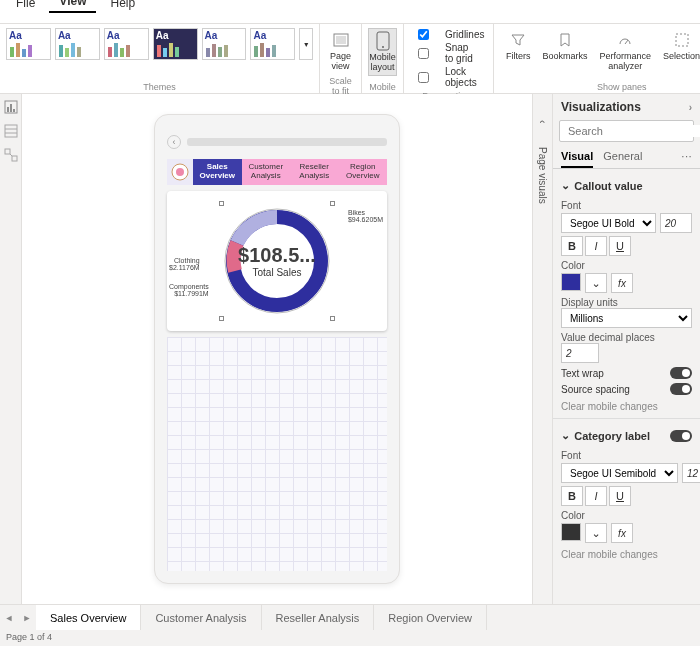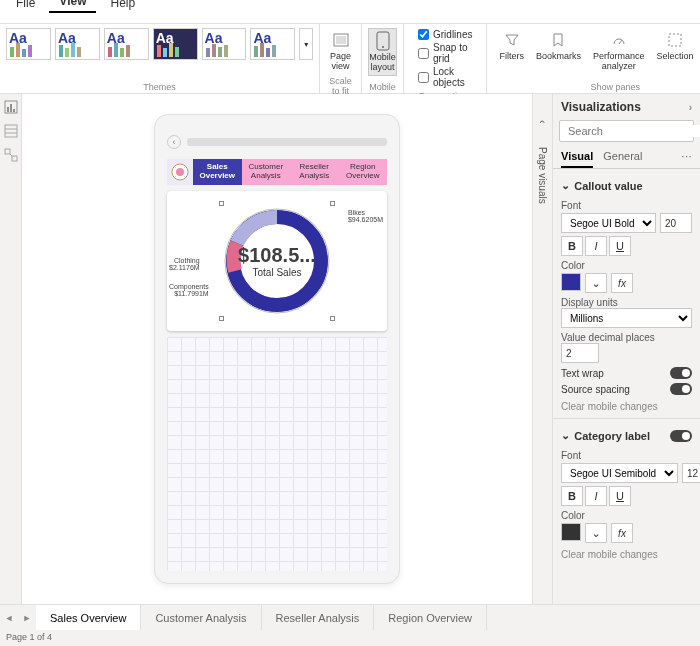--- a/index.html
+++ b/index.html
@@ -9,29 +9,29 @@
   .menubar { height: 24px; background: #fff; display: flex; gap: 4px; padding: 10px 6px; align-items: flex-end; border-bottom: 1px solid #e1dfdd; }
   .menuitem { padding: 4px 10px 3px; cursor: pointer; font-size: 12px; }
   .menuitem.active { border-bottom: 2px solid #000; font-weight: 600; }
 
   
   .ribbon { height: 70px; background: #fff; border-bottom: 1px solid #e1dfdd; display: flex; }
   .ribbon-group { border-right: 1px solid #e1dfdd; display: flex; flex-direction: column; justify-content: space-between; padding: 4px 6px 1px; }
   .ribbon-group-label { text-align: center; font-size: 9px; color: #888; padding-top: 2px; }
   .themes-row { display: flex; gap: 4px; align-items: center; }
   .theme-thumb { width: 46px; height: 32px; border: 1px solid #cfcfcf; background: #fff; display: flex; align-items: flex-end; gap: 2px; padding: 2px 3px; position: relative; cursor: pointer; }
-  .theme-thumb .aa { position: absolute; top: 1px; left: 2px; font-size: 14px; font-weight: 700; color: #2e3c98; }
+  .theme-thumb .aa { position: absolute; top: 1px; left: 2px; font-size: 10px; font-weight: 700; color: #2e3c98; }
   .theme-thumb.dark { background: #2d2b55; }
   .theme-thumb.dark .aa { color: #fff; }
   .theme-thumb .bar { width: 4px; background: #888; }
   .theme-drop { width: 14px; height: 32px; border: 1px solid #cfcfcf; display:flex; align-items:center; justify-content:center; cursor:pointer; font-size:8px;}
   .ribbon-btn { display: flex; flex-direction: column; align-items: center; gap: 2px; padding: 2px 6px; cursor: pointer; font-size: 9px; text-align:center; line-height:1.1; }
   .ribbon-btn.sel { background: #e6e6e6; border: 1px solid #c8c8c8; }
   .ico { width: 20px; height: 20px; display:flex; align-items:center; justify-content:center; }
-  .check-row { display: flex; align-items: center; gap: 4px; font-size: 10px; padding: 1px 8px; }
+  .check-row { display: flex; align-items: center; gap: 16px; font-size: 10px; padding: 1px 8px; }
   .check-row input { width: 11px; height: 11px; }
 
   
   .workspace { flex: 1; display: flex; min-height: 0; }
   .leftrail { width: 22px; background: #f3f2f1; border-right: 1px solid #e1dfdd; display:flex; flex-direction:column; align-items:center; gap:10px; padding-top:6px; }
   .leftrail .rico { width:14px; height:14px; cursor:pointer; opacity:.7; }
 
   .canvas-area { flex: 1; background: #fff; display: flex; align-items: flex-start; justify-content: center; overflow: auto; position: relative; padding-top: 20px; }
   .phone { width: 246px; height: 470px; background: #f4f4f4; border: 1px solid #e1dfdd; border-radius: 14px; box-shadow: 0 2px 6px rgba(0,0,0,0.08); position: relative; padding: 16px 12px 12px; display:flex; flex-direction:column; }
   .phone-top { height: 22px; display:flex; align-items:center; gap:6px; }
@@ -68,21 +68,21 @@
   .sel-row { display:flex; gap:4px; margin-top:2px; }
   select.ctl, input.ctl { border:1px solid #c8c8c8; background:#fff; font-size:10px; padding:2px 4px; height:20px; }
   .btn-row { display:flex; gap:2px; margin-top:3px; }
   .txt-btn { width:22px; height:20px; border:1px solid #c8c8c8; background:#fff; display:flex; align-items:center; justify-content:center; font-size:11px; cursor:pointer; }
   .color-chip { width:20px; height:18px; border:1px solid #c8c8c8; }
   .fx-btn { width:22px; height:20px; border:1px solid #c8c8c8; background:#fff; display:flex; align-items:center; justify-content:center; font-size:10px; font-style:italic; cursor:pointer; }
   .toggle { width:22px; height:12px; border-radius:6px; background:#444; position:relative; cursor:pointer; display:inline-block; }
   .toggle::after { content:""; position:absolute; width:8px; height:8px; border-radius:50%; background:#fff; top:2px; right:2px; }
   .row-inline { display:flex; align-items:center; justify-content:space-between; margin-top:4px; font-size:10px; }
   .link { font-size:10px; color:#888; margin-top:6px; cursor:pointer; }
-  .num-sp { width:38px; height:20px; border:1px solid #c8c8c8; background:#fff; display:flex; align-items:center; padding:0 4px; font-size:10px; }
+  .num-sp { width:38px; height:20px; border:1px solid #c8c8c8; background:#fff; display:flex; align-items:center; padding:0 4px; font-size:10px;font-style:italic; }
 
   
   .page-tabs { height: 26px; background:#f3f2f1; border-top:1px solid #e1dfdd; display:flex; align-items:stretch; }
   .nav-arr { width:18px; display:flex; align-items:center; justify-content:center; color:#888; cursor:pointer; font-size:9px; }
   .ptab-b { padding:0 14px; display:flex; align-items:center; font-size:11px; border-right:1px solid #e1dfdd; cursor:pointer; background:#f3f2f1; color:#666; }
   .ptab-b.active { background:#fff; color:#000; }
   .status { height:16px; font-size:9px; color:#666; padding:2px 6px; background:#f3f2f1; }
 </style>
 </head>
 <body>

